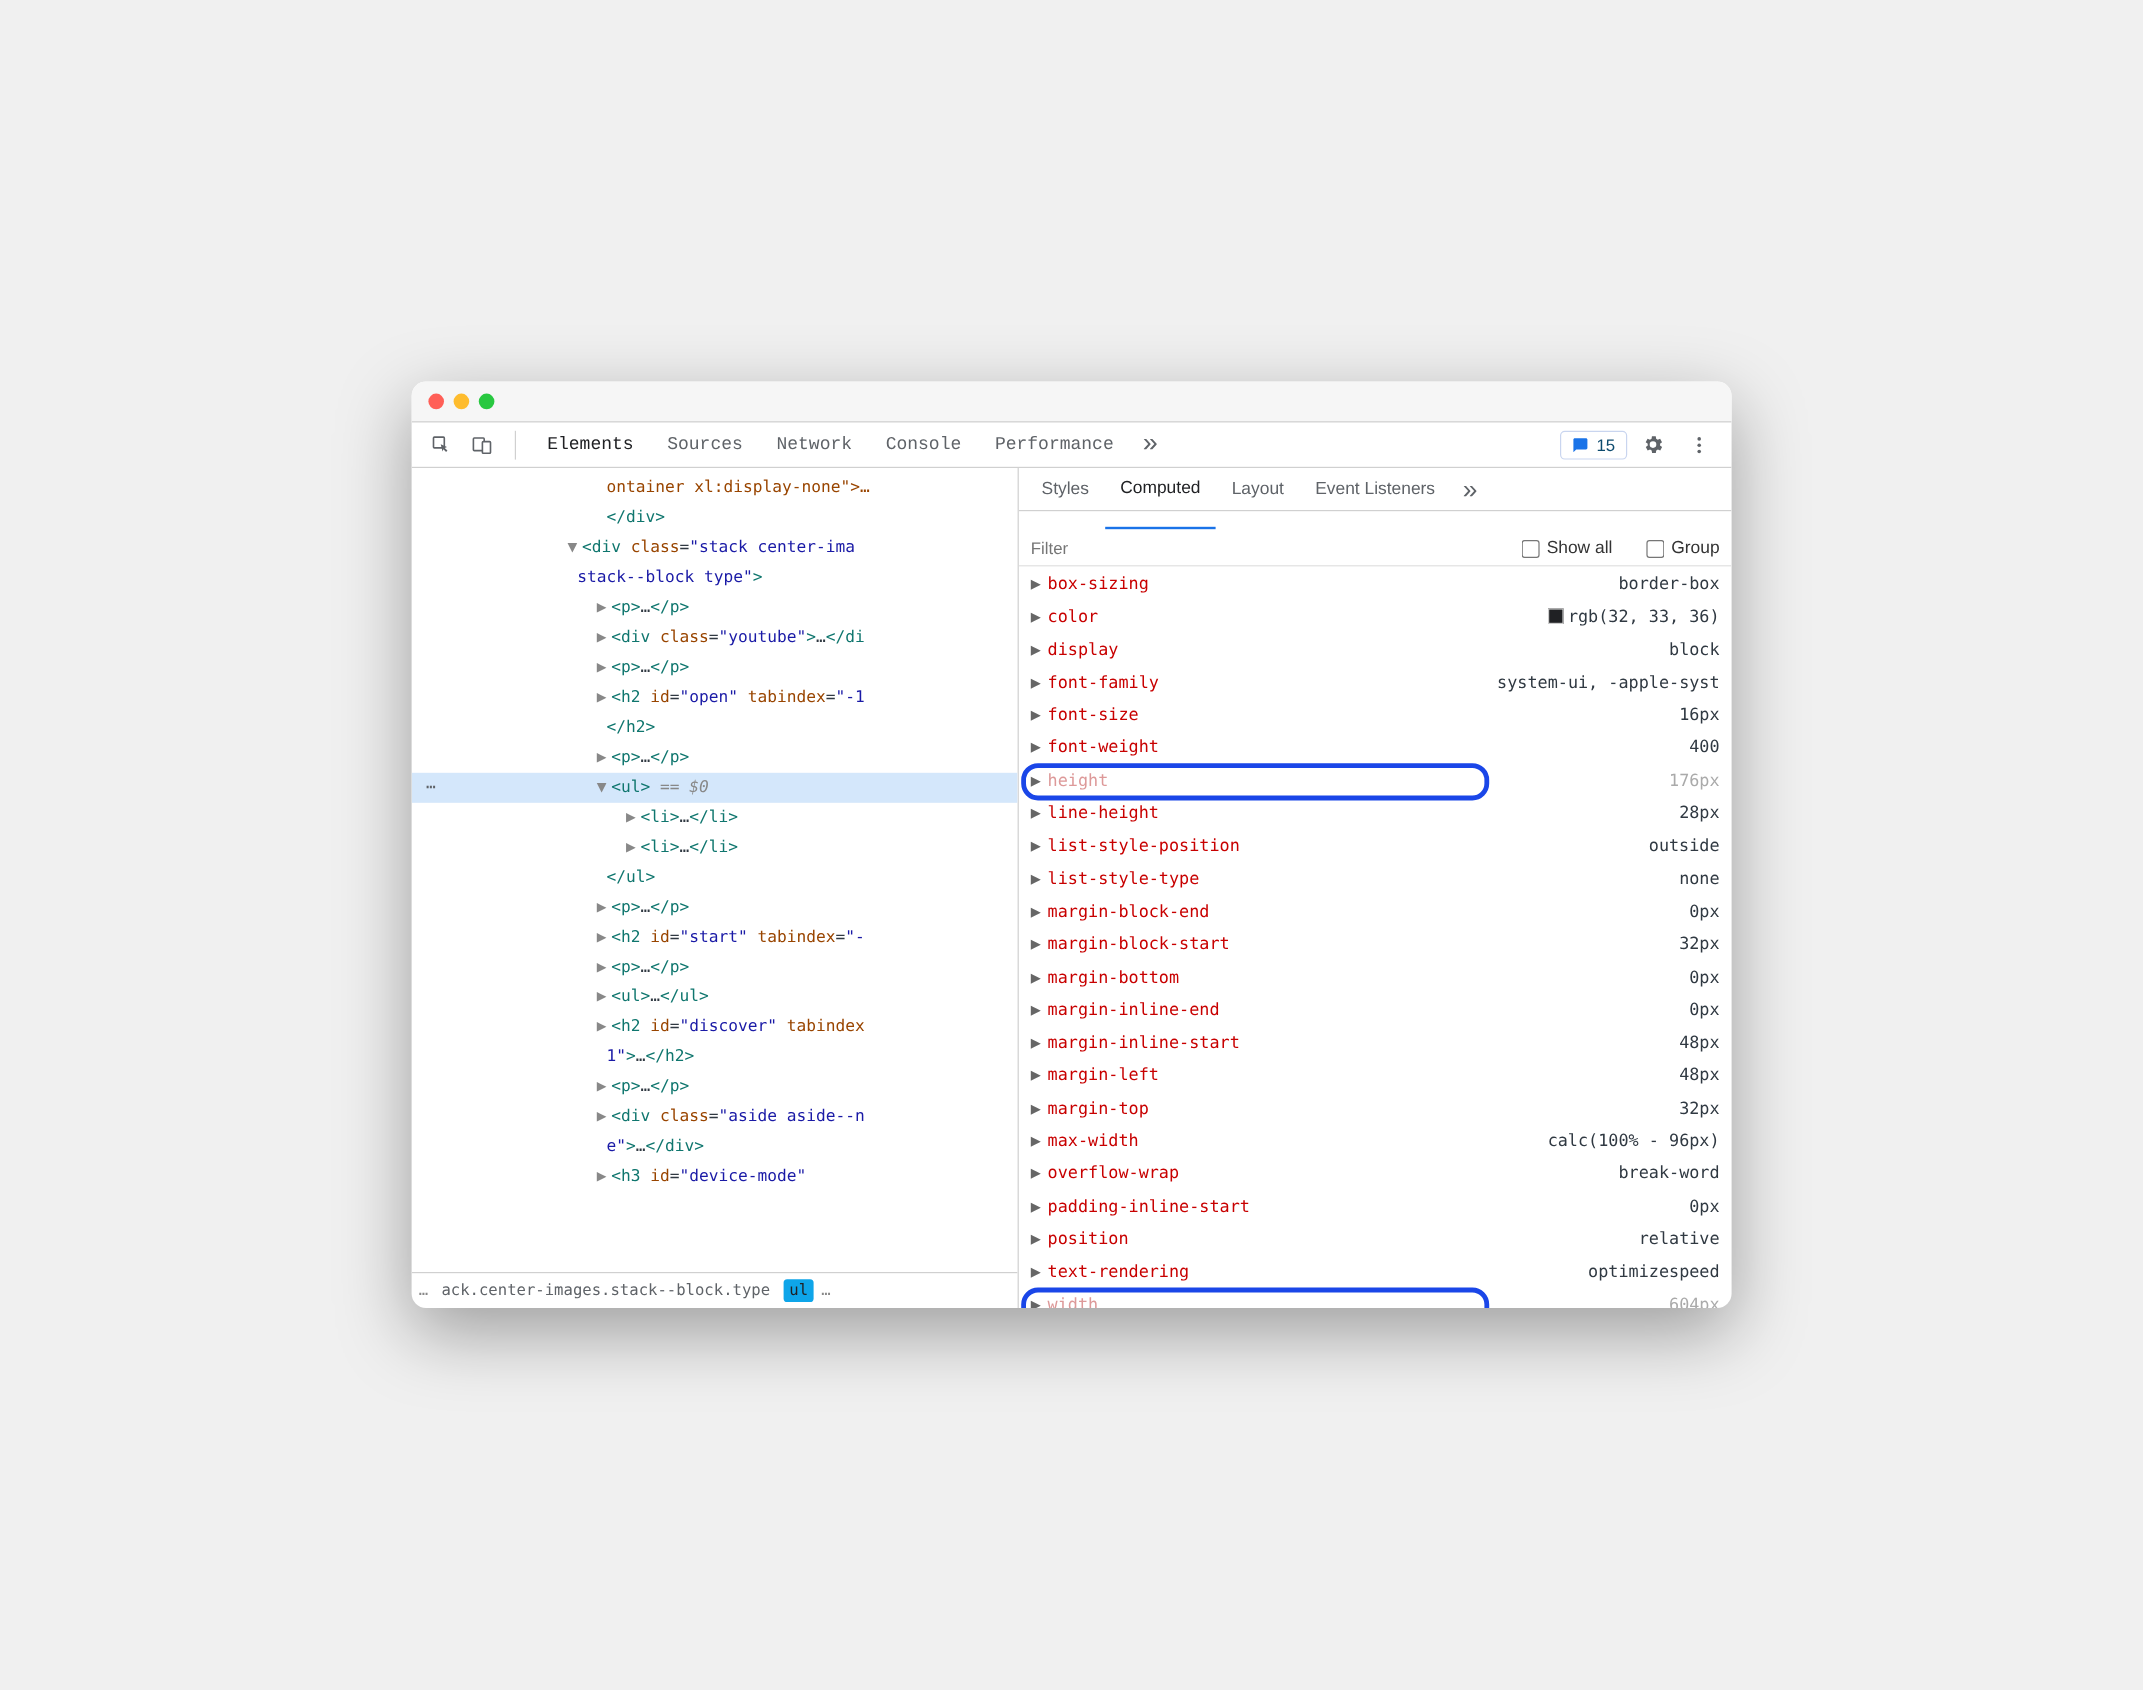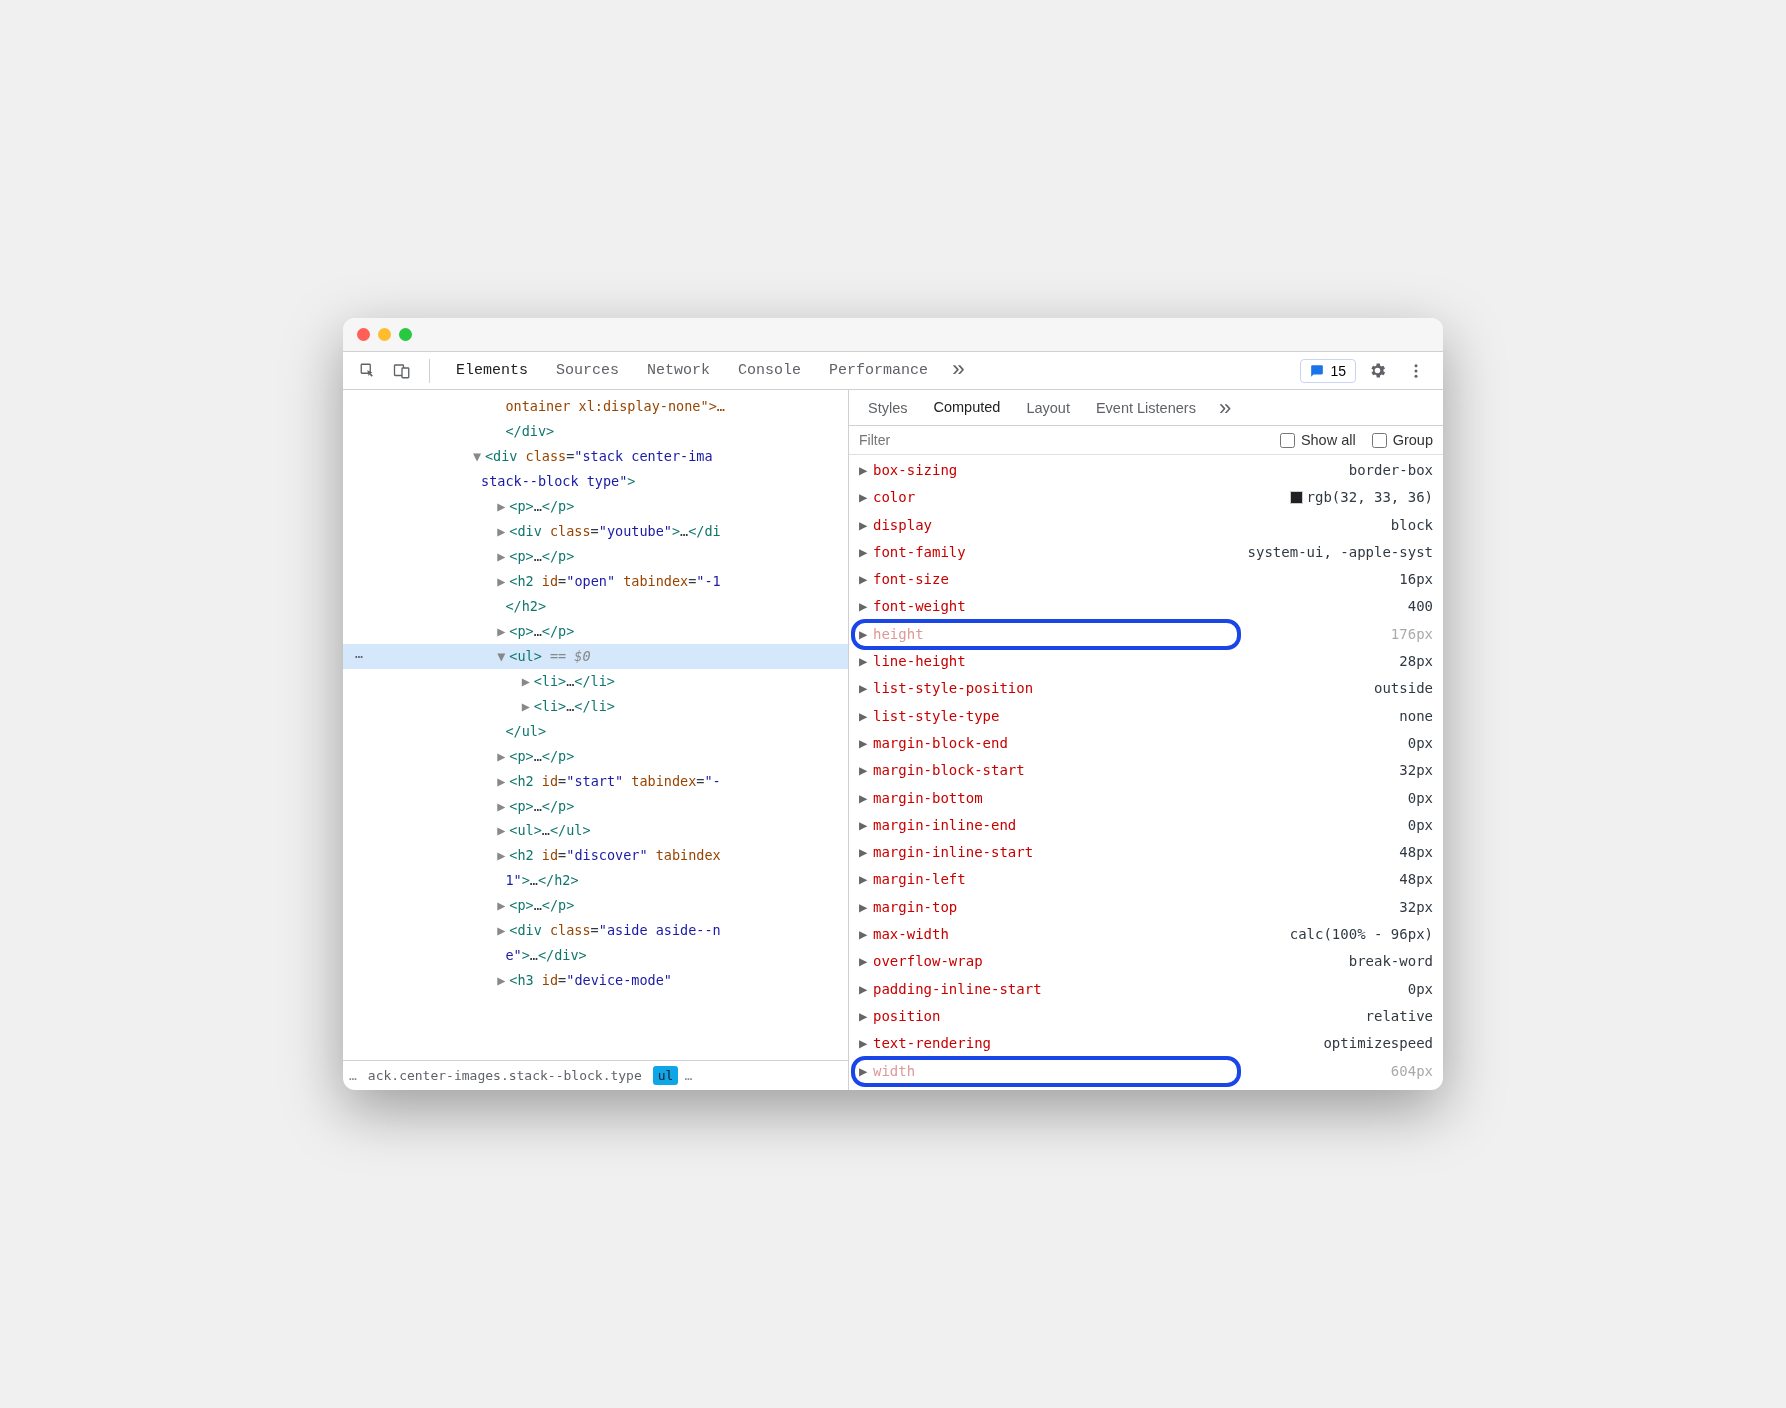--- a/index.html
+++ b/index.html
@@ -72,21 +72,21 @@
 }
 .issues-badge {
   display: inline-flex;
   align-items: center;
   gap: 6px;
   border: 1px solid #c9d5ef;
   background: #fff;
   border-radius: 4px;
   padding: 3px 9px;
   font-size: 14px;
-  color: #000000;
+  color: #0c4a6e;
 }
 .issues-badge svg { fill: #1a73e8; }
 .gear, .dots {
   color: #5f6368;
   padding: 6px 8px;
   display: inline-flex;
 }
 .main {
   display: flex;
   height: 700px;
@@ -161,21 +161,22 @@
 .right-tab.active {
   color: #202124;
   border-bottom: 2px solid #1a73e8;
   font-weight: 500;
 }
 .filter-row {
   display: flex;
   align-items: center;
   border-bottom: 1px solid #e0e0e0;
   padding: 6px 10px;
-  gap: 16px;
+  gap: 28px;
+  margin-top: 17px;
 }
 .filter-input {
   flex: 1;
   border: none;
   outline: none;
   font-size: 14px;
   color: #5f6368;
 }
 .check-label {
   display: inline-flex;

